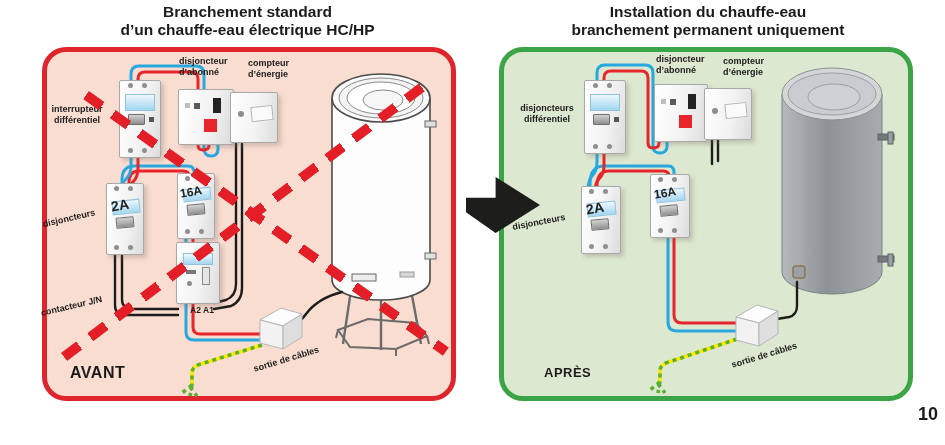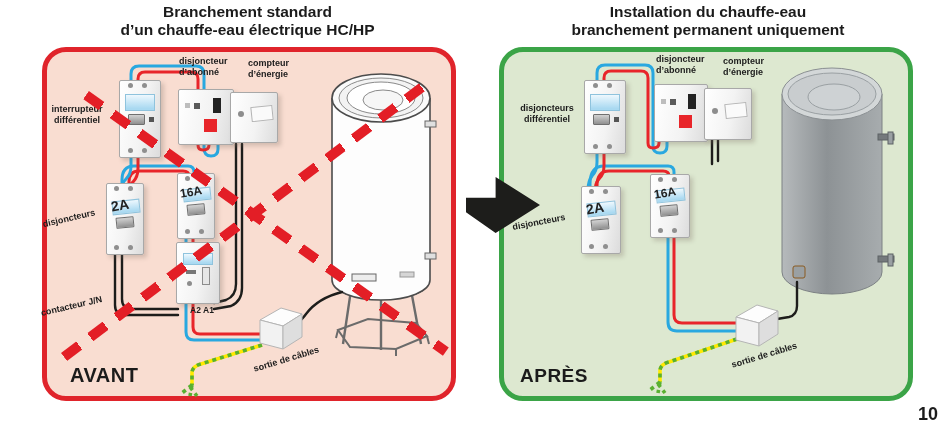--- a/index.html
+++ b/index.html
@@ -10,21 +10,21 @@
   .title{position:absolute;font-size:15.5px;font-weight:bold;line-height:17.5px;text-align:center;z-index:5;}
   
   .panel{position:absolute;width:414px;height:354px;border-radius:24px;box-sizing:border-box;z-index:1;}
   .pL{left:42px;top:47px;background:var(--panel_left_bg,#f9ddd1);border:5px solid var(--panel_left_border,#e0242b);}
   .pR{left:499px;top:47px;background:var(--panel_right_bg,#dde8d0);border:5px solid var(--panel_right_border,#3ba447);}
   
   .lbl{position:absolute;font-size:9px;font-weight:bold;line-height:10.5px;z-index:5;}
   .rot13{transform:rotate(-13deg);}
   .rot11{transform:rotate(-11deg);}
   .rot17{transform:rotate(-17deg);}
-  .tag{position:absolute;font-size:20px;font-weight:bold;letter-spacing:.5px;z-index:5;}
+  .tag{position:absolute;font-size:16px;font-weight:bold;letter-spacing:.5px;z-index:5;}
   .pageno{position:absolute;font-size:18px;font-weight:bold;z-index:5;}
   
   .module{position:absolute;z-index:4;border:1px solid #a8a8a8;border-radius:2px;
           background:linear-gradient(100deg,#ffffff 0%,#f3f3f3 55%,#dcdcdc 100%);
           box-shadow:3px 3px 4px rgba(120,105,95,.28);}
   .glass{position:absolute;background:linear-gradient(180deg,#eef8fe 0%,#a9d9f1 90%);border:1px solid #8fc3dd;}
   .lever{position:absolute;background:linear-gradient(180deg,#d2d2d2,#8f8f8f);border:1px solid #6f6f6f;border-radius:1px;}
   .dotpair{position:absolute;width:5px;height:5px;border-radius:50%;background:#8f8f8f;box-shadow:14px 0 0 #8f8f8f;}
   .sq{position:absolute;}
   .blabel{position:absolute;font-weight:bold;transform:rotate(-10deg);z-index:5;color:#222;}
@@ -227,21 +227,21 @@
   <div class="tag" style="left:70px;top:364px;">AVANT</div>
 
   <div class="lbl pre" style="left:516px;top:103px;width:62px;text-align:center;">disjoncteurs
 différentiel</div>
   <div class="lbl pre" style="left:656px;top:54px;width:70px;">disjoncteur
 d’abonné</div>
   <div class="lbl pre" style="left:723px;top:56px;width:60px;">compteur
 d’énergie</div>
   <div class="lbl rot11" style="left:512px;top:216px;width:64px;">disjoncteurs</div>
   <div class="lbl rot17" style="left:730px;top:348px;width:82px;">sortie de câbles</div>
-  <div class="tag" style="left:520px;top:365px;font-size:19px;">APRÈS</div>
+  <div class="tag" style="left:544px;top:365px;font-size:13px;">APRÈS</div>
 
   <div class="xarm" style="left:86px;top:90px;width:442px;transform:rotate(35.5deg);"></div>
   <div class="xarm" style="left:64px;top:352px;width:458px;transform:rotate(-37deg);"></div>
 
   <div class="bigarrow"></div>
 
   <div class="pageno" style="left:898px;top:404px;width:40px;text-align:right;">10</div>
 
 </div>
 

